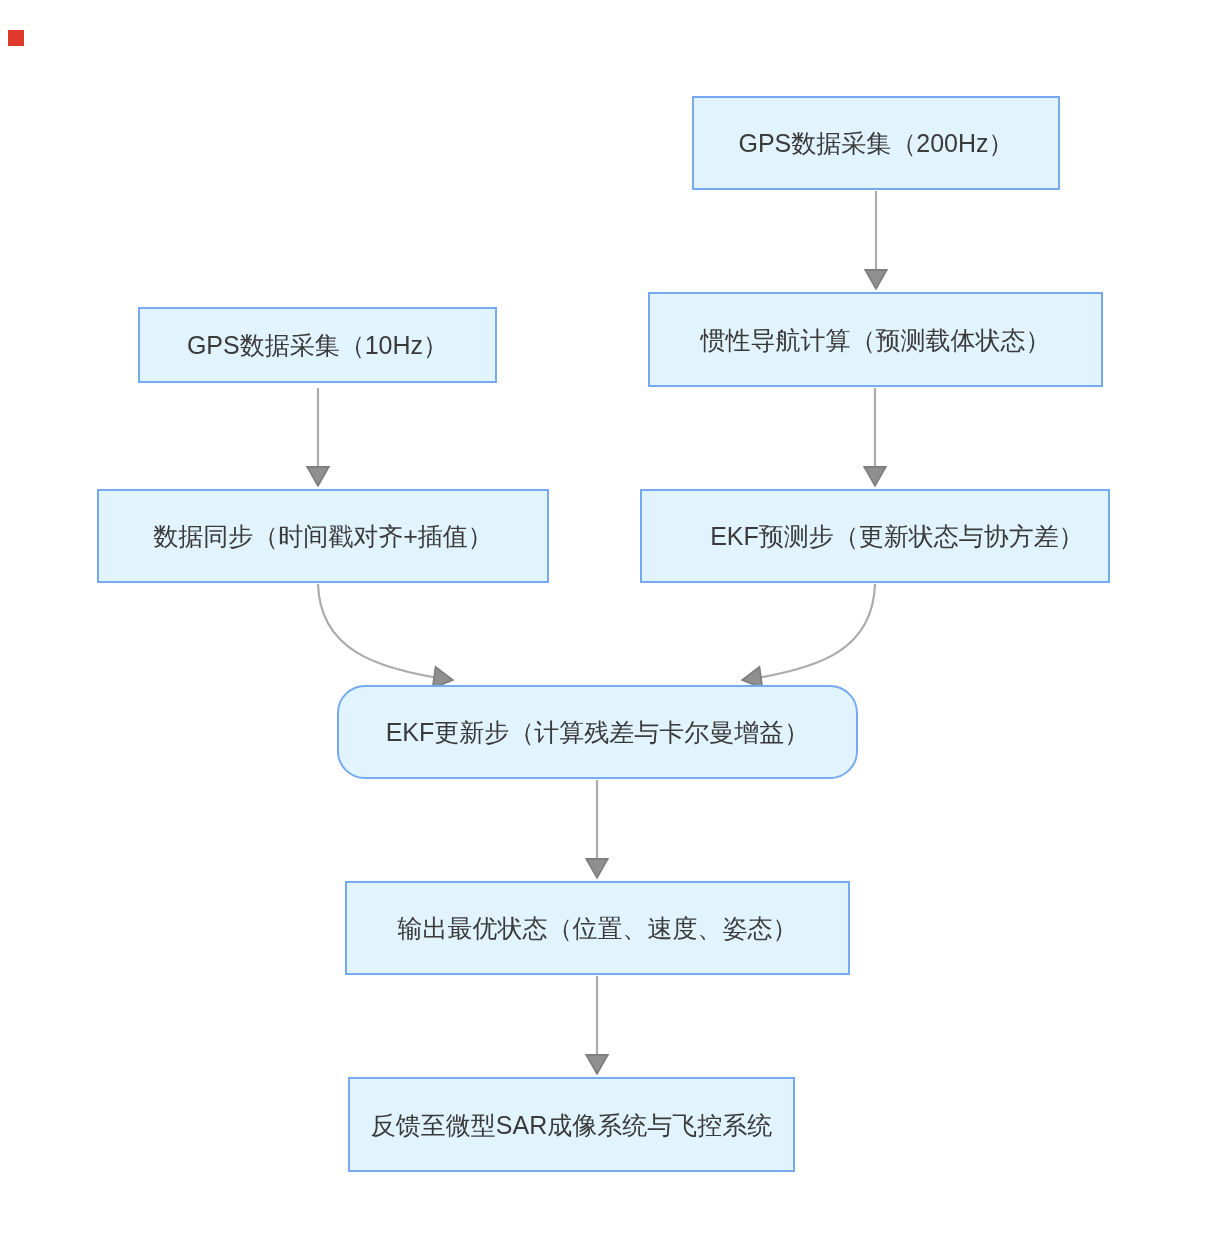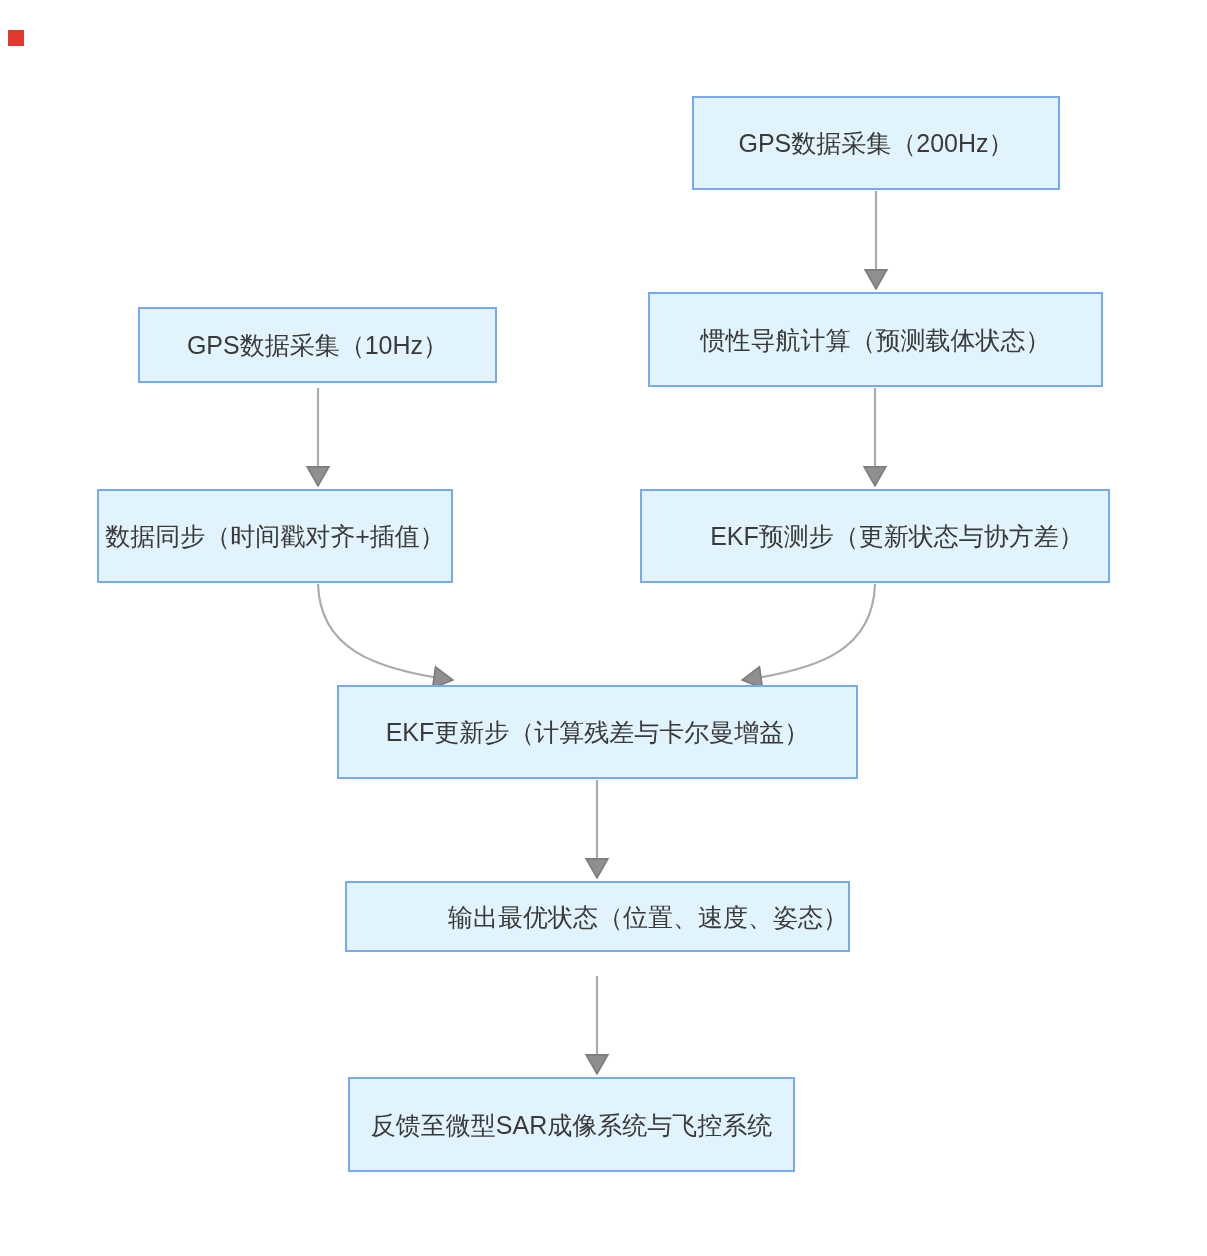--- a/index.html
+++ b/index.html
@@ -37,24 +37,24 @@
     border:2px solid var(--node-border);
     display:flex;align-items:center;justify-content:center;
     text-align:center;
     color:var(--text);
     font-size:25px;
     line-height:1.2;
   }
   .node-imu        {left:692px;top:96px;  width:368px;height:94px;}
   .node-gps        {left:138px;top:292px; width:359px;height:76px;margin-top:15px;}
   .node-ins        {left:648px;top:292px; width:455px;height:95px;}
-  .node-sync       {left:97px; top:489px; width:356px;height:94px;}
+  .node-sync       {left:97px; top:489px; width:452px;height:94px;}
   .node-ekf-predict{left:640px;top:489px; width:470px;height:94px;padding-left:44px;}
-  .node-ekf-update {left:337px;top:685px; width:521px;height:94px;}
-  .node-output     {left:345px;top:881px; width:505px;height:71px;justify-content:flex-end;}
+  .node-ekf-update {left:337px;top:685px; width:521px;height:94px;border-radius:28px;}
+  .node-output     {left:345px;top:881px; width:505px;height:94px;}
   .node-feedback   {left:348px;top:1077px;width:447px;height:95px;}
 </style>
 </head>
 <body>
 
 <div class="canvas">
 
   <div class="red-marker"></div>
 
   <svg class="edges" width="1207" height="1256" viewBox="0 0 1207 1256">

